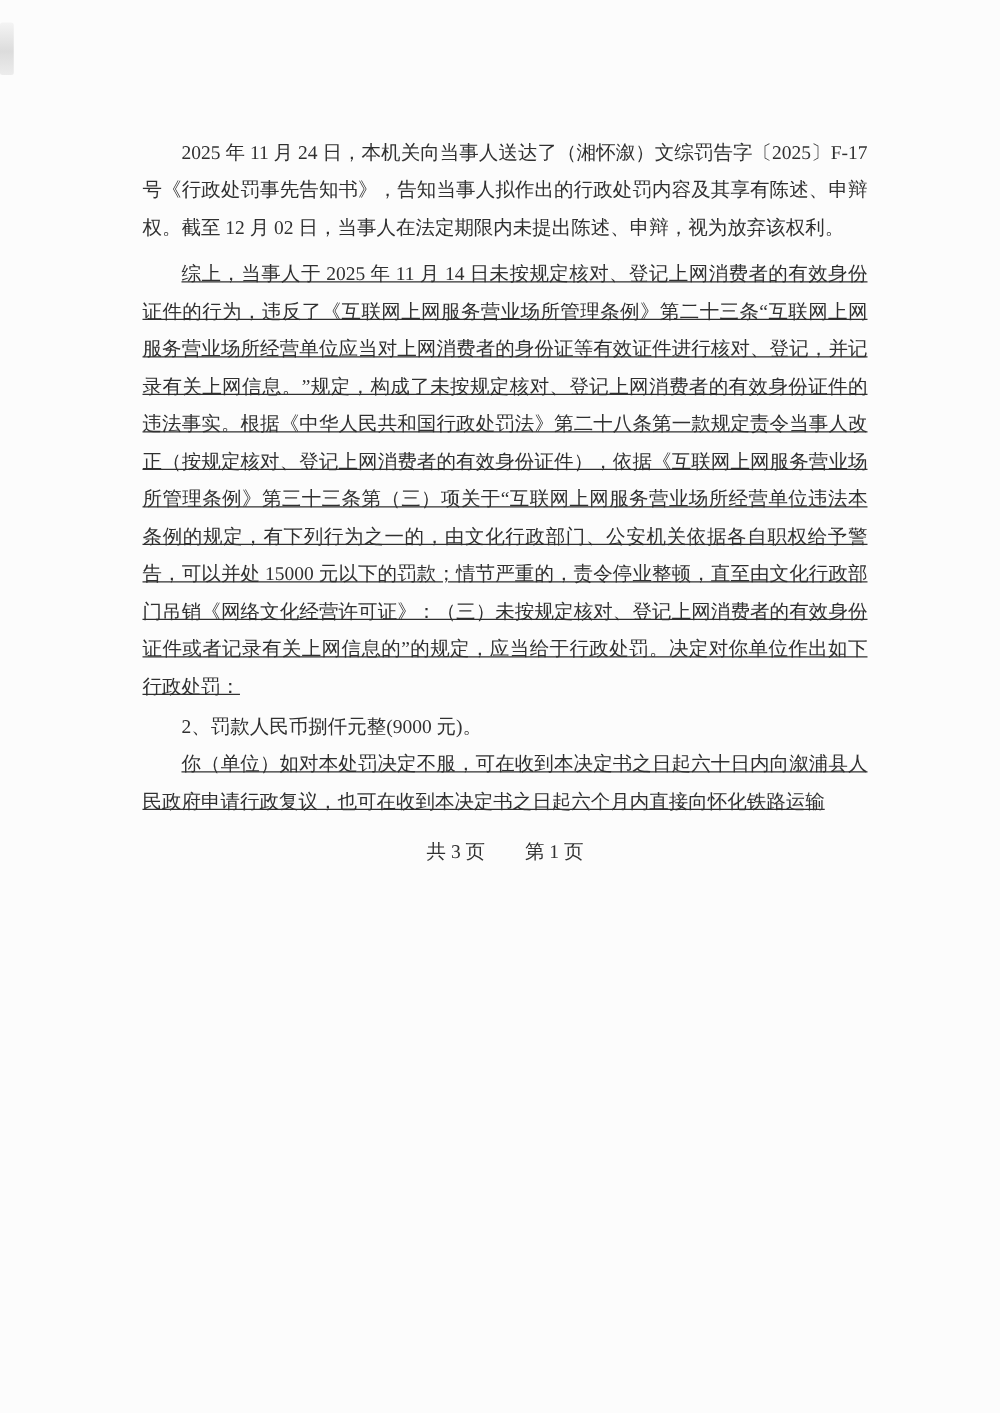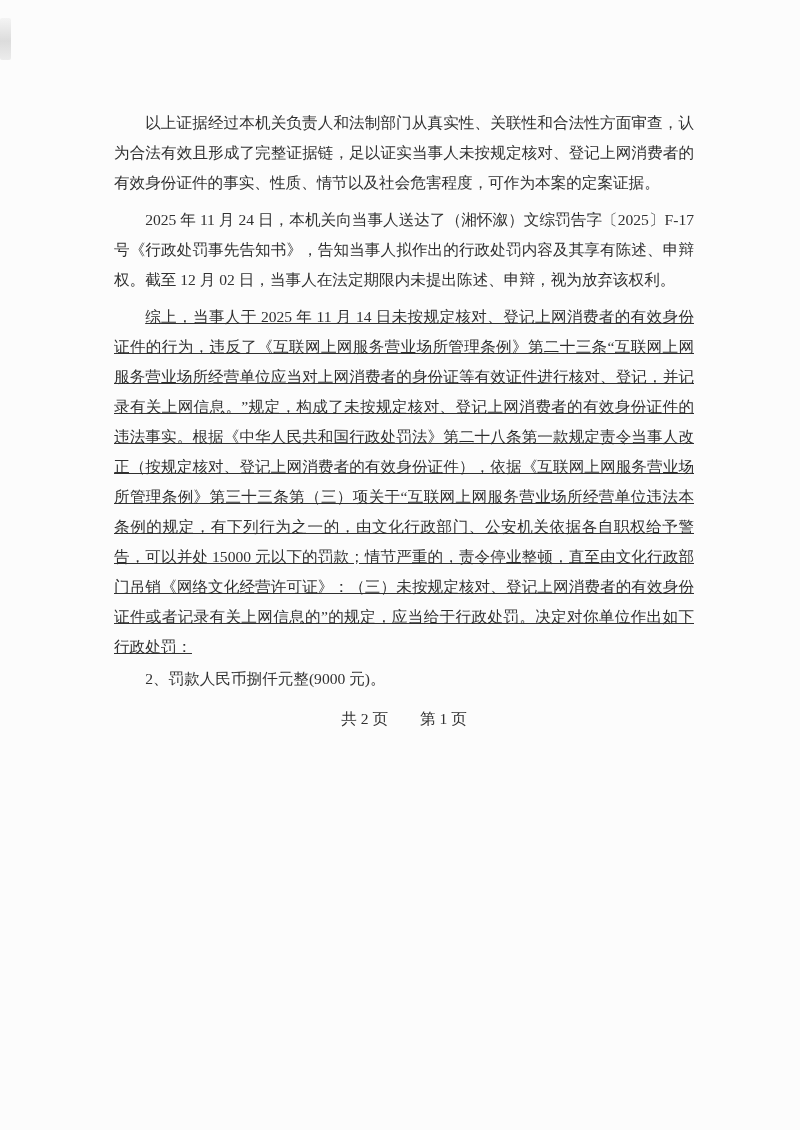--- a/index.html
+++ b/index.html
@@ -64,31 +64,31 @@
 </style>
 </head>
 <body>
 
 <div class="page">
 
   <div class="scan-mark"></div>
 
   <div class="content">
 
-    <p class="para">以上证据经过本机关负责人和法制部门从真实性、关联性和合法性方面审查，认为合法有效且形成了完整证据链，足以证实当事人未按规定核对、登记上网消费者的有效身份证件的事实、性质、情节以及社会危害程度，可作为本案的定案证据。</p>
 
     <p class="para">2025 年 11 月 24 日，本机关向当事人送达了（湘怀溆）文综罚告字〔2025〕F-17 号《行政处罚事先告知书》，告知当事人拟作出的行政处罚内容及其享有陈述、申辩权。截至 12 月 02 日，当事人在法定期限内未提出陈述、申辩，视为放弃该权利。</p>
 
     <p class="para tight">综上，当事人于 2025 年 11 月 14 日未按规定核对、登记上网消费者的有效身份证件的行为，违反了《互联网上网服务营业场所管理条例》第二十三条“互联网上网服务营业场所经营单位应当对上网消费者的身份证等有效证件进行核对、登记，并记录有关上网信息。”规定，构成了未按规定核对、登记上网消费者的有效身份证件的违法事实。根据《中华人民共和国行政处罚法》第二十八条第一款规定责令当事人改正（按规定核对、登记上网消费者的有效身份证件），依据《互联网上网服务营业场所管理条例》第三十三条第（三）项关于“互联网上网服务营业场所经营单位违法本条例的规定，有下列行为之一的，由文化行政部门、公安机关依据各自职权给予警告，可以并处 15000 元以下的罚款；情节严重的，责令停业整顿，直至由文化行政部门吊销《网络文化经营许可证》：（三）未按规定核对、登记上网消费者的有效身份证件或者记录有关上网信息的”的规定，应当给于行政处罚。决定对你单位作出如下行政处罚：</p>
 
 
     <p class="list-item">2、罚款人民币捌仟元整(9000 元)。</p>
 
 
+    <p class="para tight">你（单位）如对本处罚决定不服，可在收到本决定书之日起六十日内向溆浦县人民政府申请行政复议，也可在收到本决定书之日起六个月内直接向怀化铁路运输</p>
 
     <div class="page-footer">
-      <span class="fpart">共 2 页</span>
+      <span class="fpart">共 3 页</span>
       <span class="fpart">第 1 页</span>
     </div>
 
   </div>
 
 </div>
 
 </body></html>

